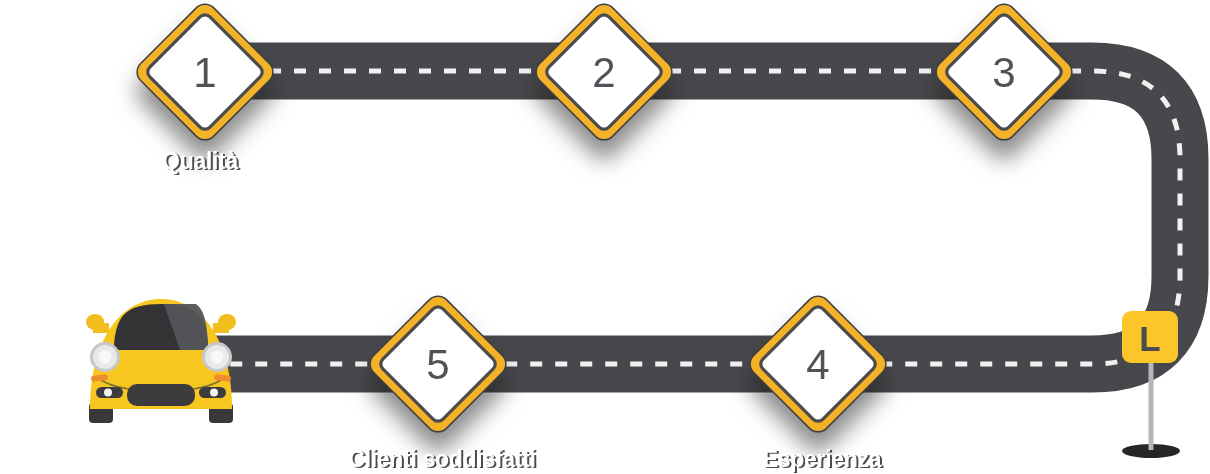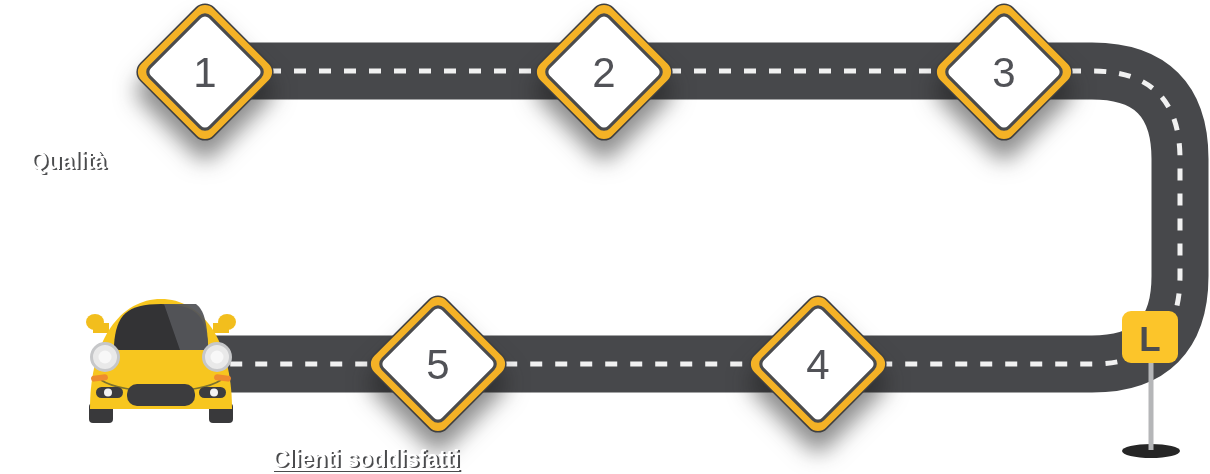--- a/index.html
+++ b/index.html
@@ -21,20 +21,21 @@
     display: block;
     filter: drop-shadow(0 19px 11px rgba(25,25,25,0.50));
   }
   .diamond-number {
     font-family: "Liberation Sans", sans-serif;
   }
 
   .milestone-label {
     position: absolute;
     width: 340px;
+    text-align: center;
     font-size: 23px;
     font-weight: bold;
     letter-spacing: -0.3px;
     color: #ffffff;
     text-shadow: 2px 1px 0 #4a4b4d;
     white-space: nowrap;
   }
 
   .learner { position: absolute; left: 1121px; top: 310px; }
   .car { position: absolute; left: 85px; top: 295px; }
@@ -93,21 +94,22 @@
     <svg class="diamond-svg" width="190" height="190" viewBox="0 0 190 190">
       <g transform="translate(95,95) rotate(45)">
         <rect x="-51.5" y="-51.5" width="103" height="103" rx="12" fill="#f4b226" stroke="#3e3f41" stroke-width="1.5"></rect>
         <rect x="-42.5" y="-42.5" width="85" height="85" rx="7" fill="#ffffff" stroke="#4a4b4d" stroke-width="3.2"></rect>
       </g>
       <text class="diamond-number" x="95" y="110" text-anchor="middle" font-size="42" font-weight="500" fill="#515257">5</text>
     </svg>
   </div>
 
   <div class="milestone-label" style="left:30px;  top:148px;">Qualità</div>
-  <div class="milestone-label" style="left:272px; top:446px;text-decoration:underline;">Clienti soddisfatti</div>
+  <div class="milestone-label" style="left:652px; top:446px;">Esperienza</div>
+  <div class="milestone-label" style="left:272px; top:446px;">Clienti soddisfatti</div>
 
   <div class="learner">
     <svg width="60" height="152" viewBox="0 0 60 152">
       <ellipse cx="30" cy="141" rx="29" ry="7" fill="#141414" opacity="0.92"></ellipse>
       <rect x="27.5" y="50" width="5" height="90" fill="#b5b6b8"></rect>
       <rect x="1" y="1" width="56" height="52" rx="9" fill="#fcc52a"></rect>
       <text x="29" y="41" text-anchor="middle" font-size="35" font-weight="bold" fill="#4c4d4f" font-family="Liberation Sans, sans-serif">L</text>
     </svg>
   </div>
 

